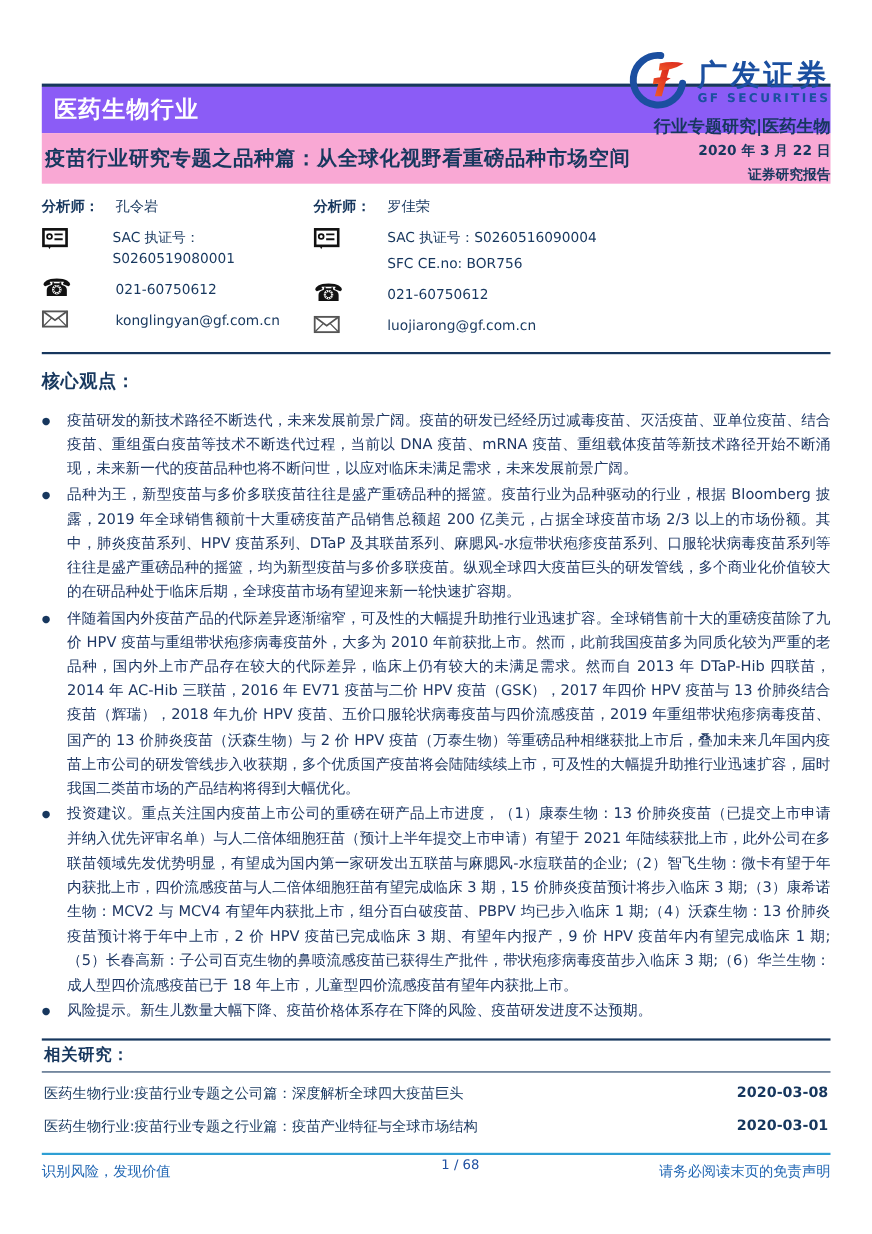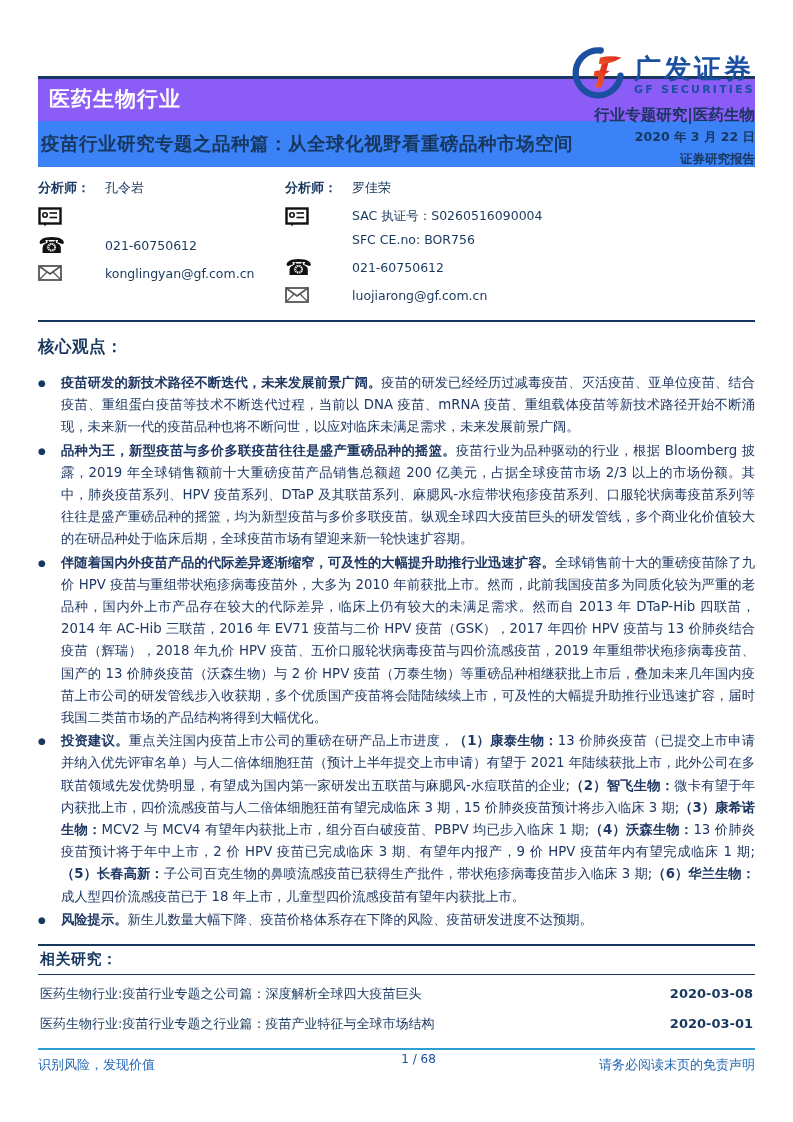--- a/index.html
+++ b/index.html
@@ -16,21 +16,21 @@
   .logo-text-cn{font-size:27px;font-weight:bold;color:#1B4FA0;letter-spacing:3px;line-height:28px;}
   .logo-text-en{font-size:11px;font-weight:bold;color:#1B4FA0;letter-spacing:2.2px;line-height:13px;}
   .header-right{text-align:right;line-height:22px;}
   .hr-type{font-size:15.5px;font-weight:bold;color:#17375E;}
   .hr-date,.hr-doc{font-size:12.5px;color:#17375E;font-weight:600;}
 
   
   .band-wrap{margin:0 38px;}
   .band-top{border-top:3px solid #17375E;}
   .band-blue{background:#8b5cf6;color:#ffffff;font-weight:bold;font-size:21px;padding:6px 10px 8px 11px;letter-spacing:1px;}
-  .band-sub{background:#3b82f6;color:#17375E;font-weight:bold;font-size:18.5px;padding:10px 2px 11px 3px;letter-spacing:0.5px;}
+  .band-sub{background:#f9a8d4;color:#17375E;font-weight:bold;font-size:18.5px;padding:10px 2px 11px 3px;letter-spacing:0.5px;}
 
   
   .an-wrap{display:flex;margin:12px 38px 0 38px;}
   .an-col1{width:247px;}
   .an-col2{flex:1;}
   .an-row{display:flex;align-items:flex-start;margin-bottom:9px;font-size:12.5px;}
   .an-key{width:67px;font-weight:bold;font-size:13px;color:#17375E;}
   .an-name{font-size:13px;color:#17375E;}
   .an-ico{width:67px;display:flex;align-items:center;padding-top:1px;}
   .an-ico svg{display:block;}
@@ -38,21 +38,21 @@
   .phone-glyph{font-size:22px;line-height:18px;color:#111;}
   .note{font-size:9.8px;color:#17375E;margin:2px 38px 0 38px;letter-spacing:0.3px;}
   .divider{margin:6px 38px 0 38px;border-bottom:2.5px solid #17375E;}
 
   
   .core-head{margin:14px 38px 14px 38px;font-size:16.5px;font-weight:bold;color:#17375E;letter-spacing:0.5px;}
   .bullets{margin:12px 38px 0 38px;}
   .bullet{display:flex;margin-bottom:1px;}
   .dot{width:23px;font-size:9px;padding-top:6px;color:#17375E;flex:none;}
   .btext{flex:1;font-size:13.3px;line-height:22.2px;text-align:justify;color:#1F3864;}
-  .b{font-weight:bold;}
+  .b{font-weight:normal;}
 
   
   .rel{margin:13px 38px 0 38px;}
   .rel-head{border-top:2.5px solid #17375E;border-bottom:1.5px solid #17375E;font-weight:bold;font-size:15px;color:#17375E;padding:4px 2px 5px 2px;letter-spacing:0.5px;}
   .rel-row{display:flex;justify-content:space-between;align-items:center;padding:7px 2px 0 2px;height:23px;font-size:13px;}
   .rel-title{color:#17375E;}
   .rel-date{color:#17375E;font-weight:600;}
 
   
   .foot-line{margin:13px 38px 0 38px;border-top:2.5px solid #2E9FD4;}
@@ -107,20 +107,21 @@
       <div class="an-row">
         <span class="an-ico">
           <svg width="24" height="20" viewBox="0 0 24 20">
             <rect x="1.5" y="1.5" width="21" height="15" fill="none" stroke="#111" stroke-width="2.4"></rect>
             <circle cx="7" cy="8" r="2.2" fill="none" stroke="#111" stroke-width="1.6"></circle>
             <line x1="11.5" y1="6" x2="19" y2="6" stroke="#111" stroke-width="1.6"></line>
             <line x1="11.5" y1="10.5" x2="19" y2="10.5" stroke="#111" stroke-width="1.6"></line>
             <path d="M5.5 16.5 L7 19.5 L8.5 16.5 Z" fill="#111"></path>
           </svg>
         </span>
+        <span class="an-val">SAC 执证号：S0260519080001</span>
       </div>
       <div class="an-row">
         <span class="an-ico">
             <span class="phone-glyph">☎</span>
           </span>
         <span class="an-val">021-60750612</span>
       </div>
       <div class="an-row">
         <span class="an-ico">
           <svg width="24" height="16" viewBox="0 0 24 16">

